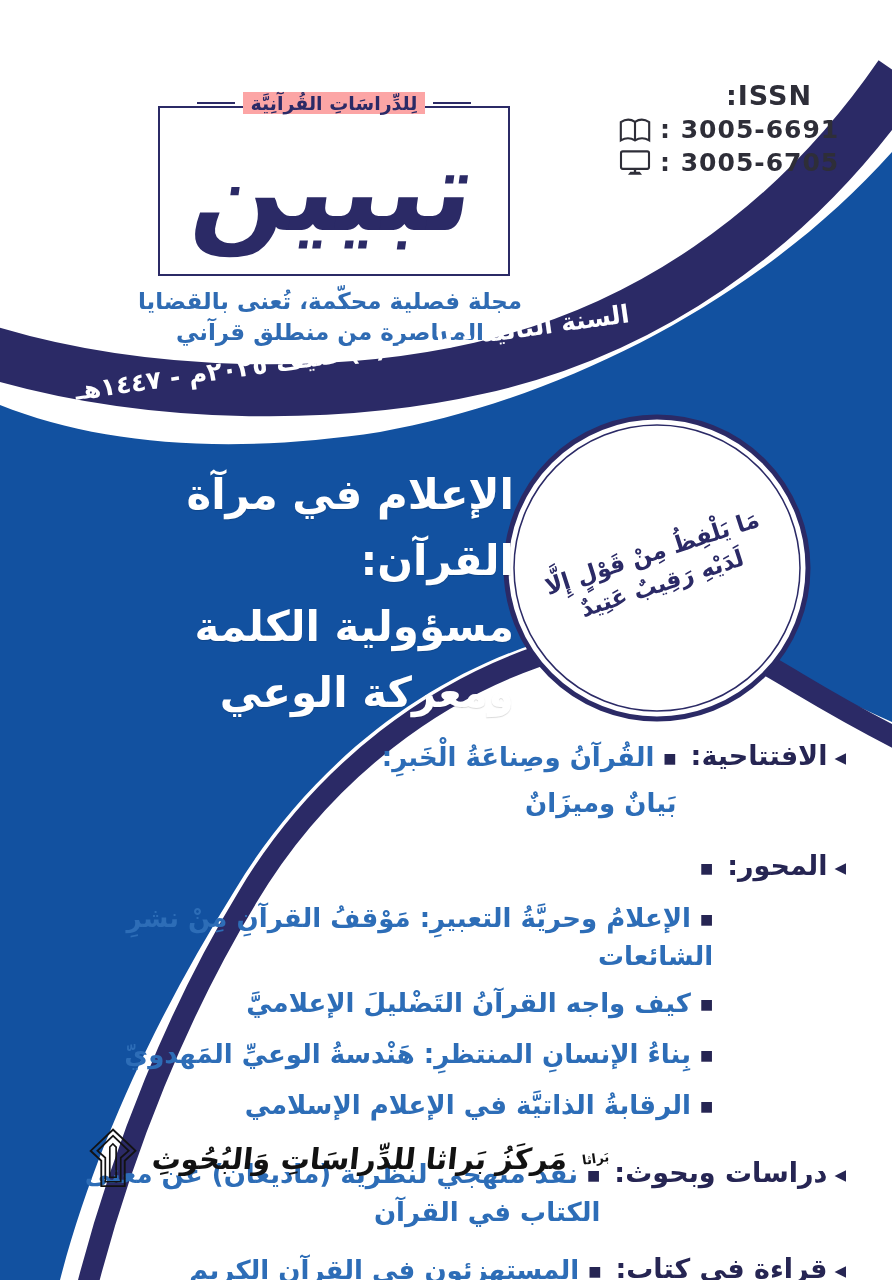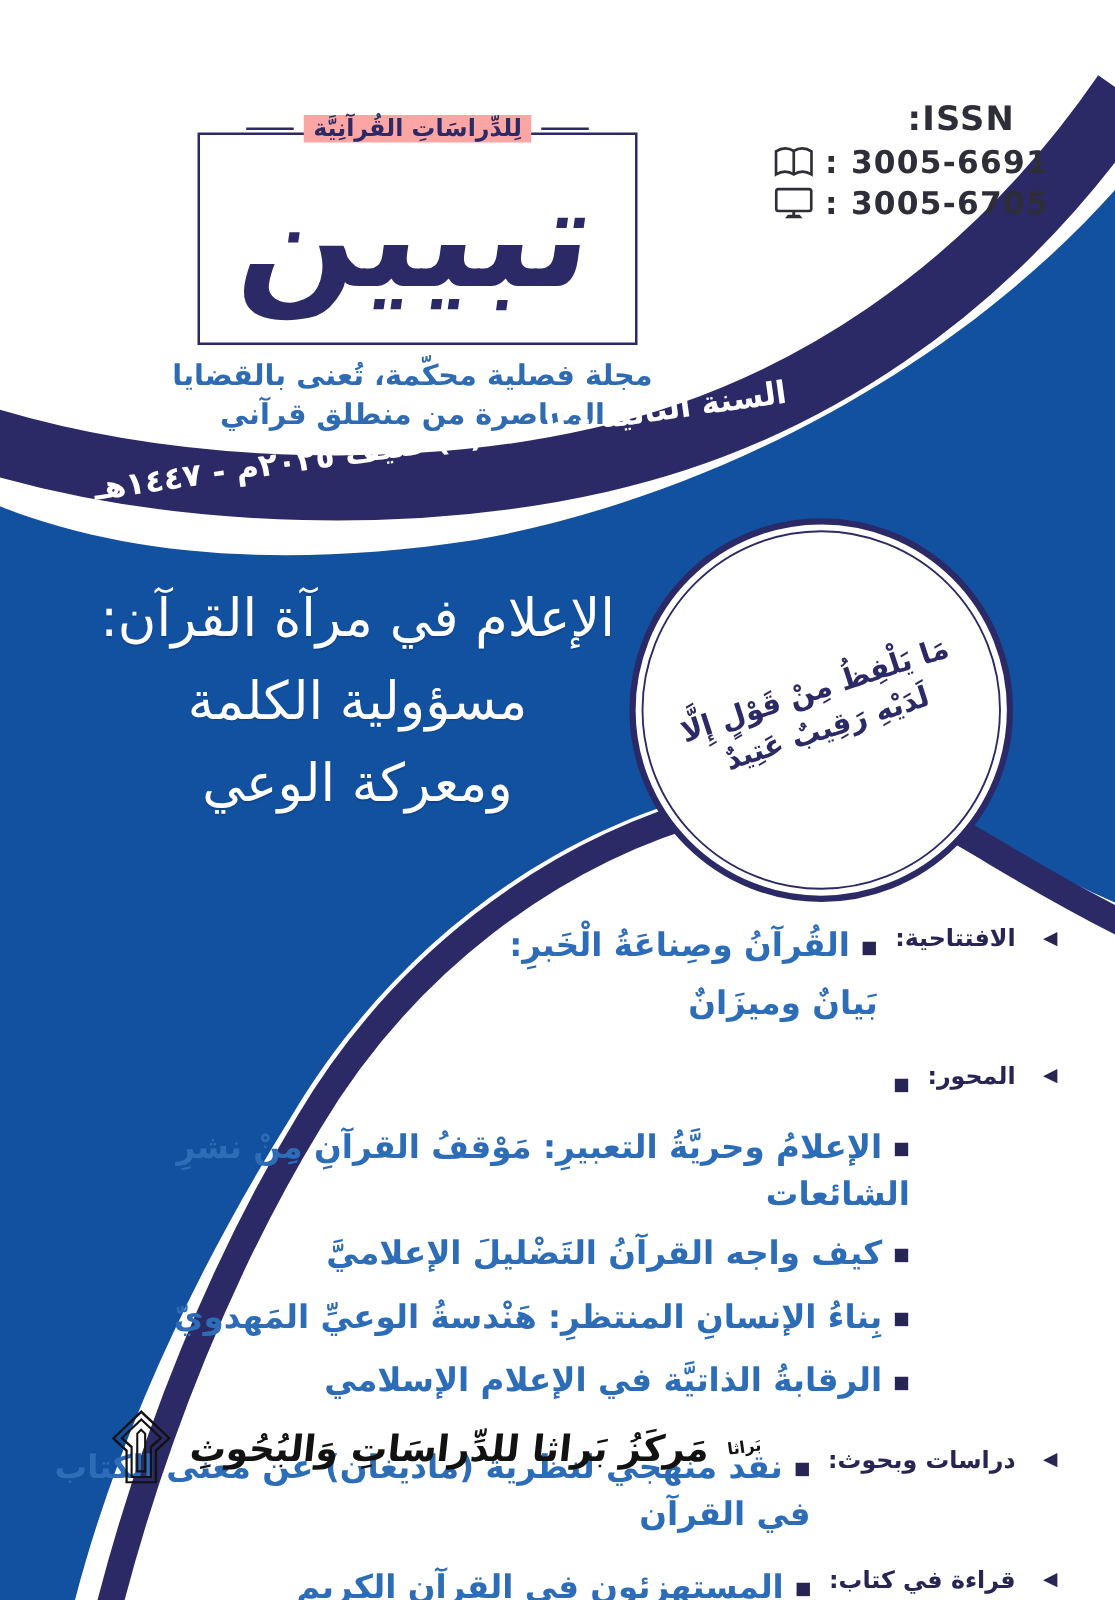--- a/index.html
+++ b/index.html
@@ -26,48 +26,48 @@
     transform:skewX(-8deg);letter-spacing:2px;
   }
   .subtitle{
     left:110px;top:286px;width:440px;text-align:center;
     color:#2f6bb3;font-weight:bold;font-size:23px;line-height:31px;
   }
 
   
   .issn{left:618px;top:80px;width:262px;color:#2e2e38;}
   .issn-title{font-size:27px;font-weight:bold;text-align:center;letter-spacing:1px;margin-bottom:2px;margin-right:-40px;}
-  .issn-row{display:flex;direction:ltr;align-items:center;gap:8px;margin-top:4px;justify-content:flex-start;}
+  .issn-row{display:flex;direction:ltr;align-items:flex-end;gap:8px;margin-top:4px;justify-content:flex-start;}
   .issn-row svg{flex:0 0 auto;}
   .issn-num{font-size:25px;font-weight:bold;letter-spacing:1px;}
   .issn-num::before{content:": ";}
 
   
   .band-text{
     left:62px;top:338px;width:580px;text-align:center;color:#ffffff;font-weight:bold;font-size:25px;
     transform:rotate(-8deg);transform-origin:50% 50%;white-space:nowrap;
   }
 
   
   .cover-title{
-    left:58px;top:462px;width:456px;text-align:center;color:#ffffff;font-weight:normal;
+    left:58px;top:462px;width:456px;color:#ffffff;font-weight:bold;
     font-size:42px;line-height:66px;text-shadow:0 1px 1px rgba(0,0,0,.15);
   }
 
   
   .medallion-text{
     left:532px;top:472px;width:250px;height:192px;display:flex;align-items:center;justify-content:center;
     transform:rotate(-18deg);color:#2b2a66;font-weight:bold;font-size:23px;line-height:32px;text-align:center;
   }
 
   
   .toc{right:46px;top:740px;width:806px;direction:rtl;}
   .toc-section{display:flex;flex-direction:row;align-items:flex-start;}
   .toc-label{
-    color:#262553;font-weight:bold;font-size:19px;white-space:nowrap;display:flex;align-items:baseline;gap:22px;
+    color:#262553;font-weight:bold;font-size:27px;white-space:nowrap;display:flex;align-items:baseline;gap:7px;
   }
   .tri{color:#262553;font-size:15px;position:relative;top:-2px;}
   .tri::before{content:"\25C0";}
   .toc-items{margin-right:14px;display:flex;flex-direction:column;}
   .toc-item{color:#2d6db7;font-weight:bold;font-size:26px;line-height:34px;text-align:right;}
   .sq{color:#262553;font-size:14px;margin-left:9px;position:relative;top:-3px;}
   .sq::before{content:"\25A0";}
   .item-line2{text-align:right;padding-left:30px;margin-top:8px;}
   .sec-mihwar{margin-top:30px;}
   .sec-mihwar .toc-item{margin-bottom:13px;}

